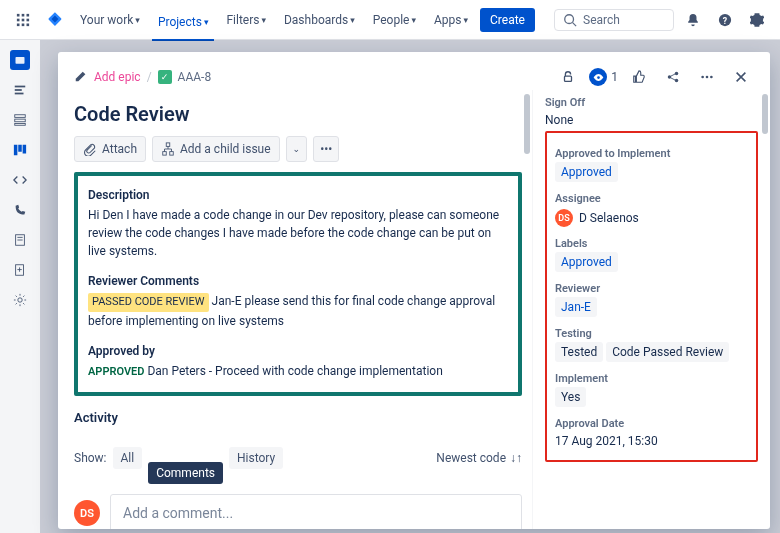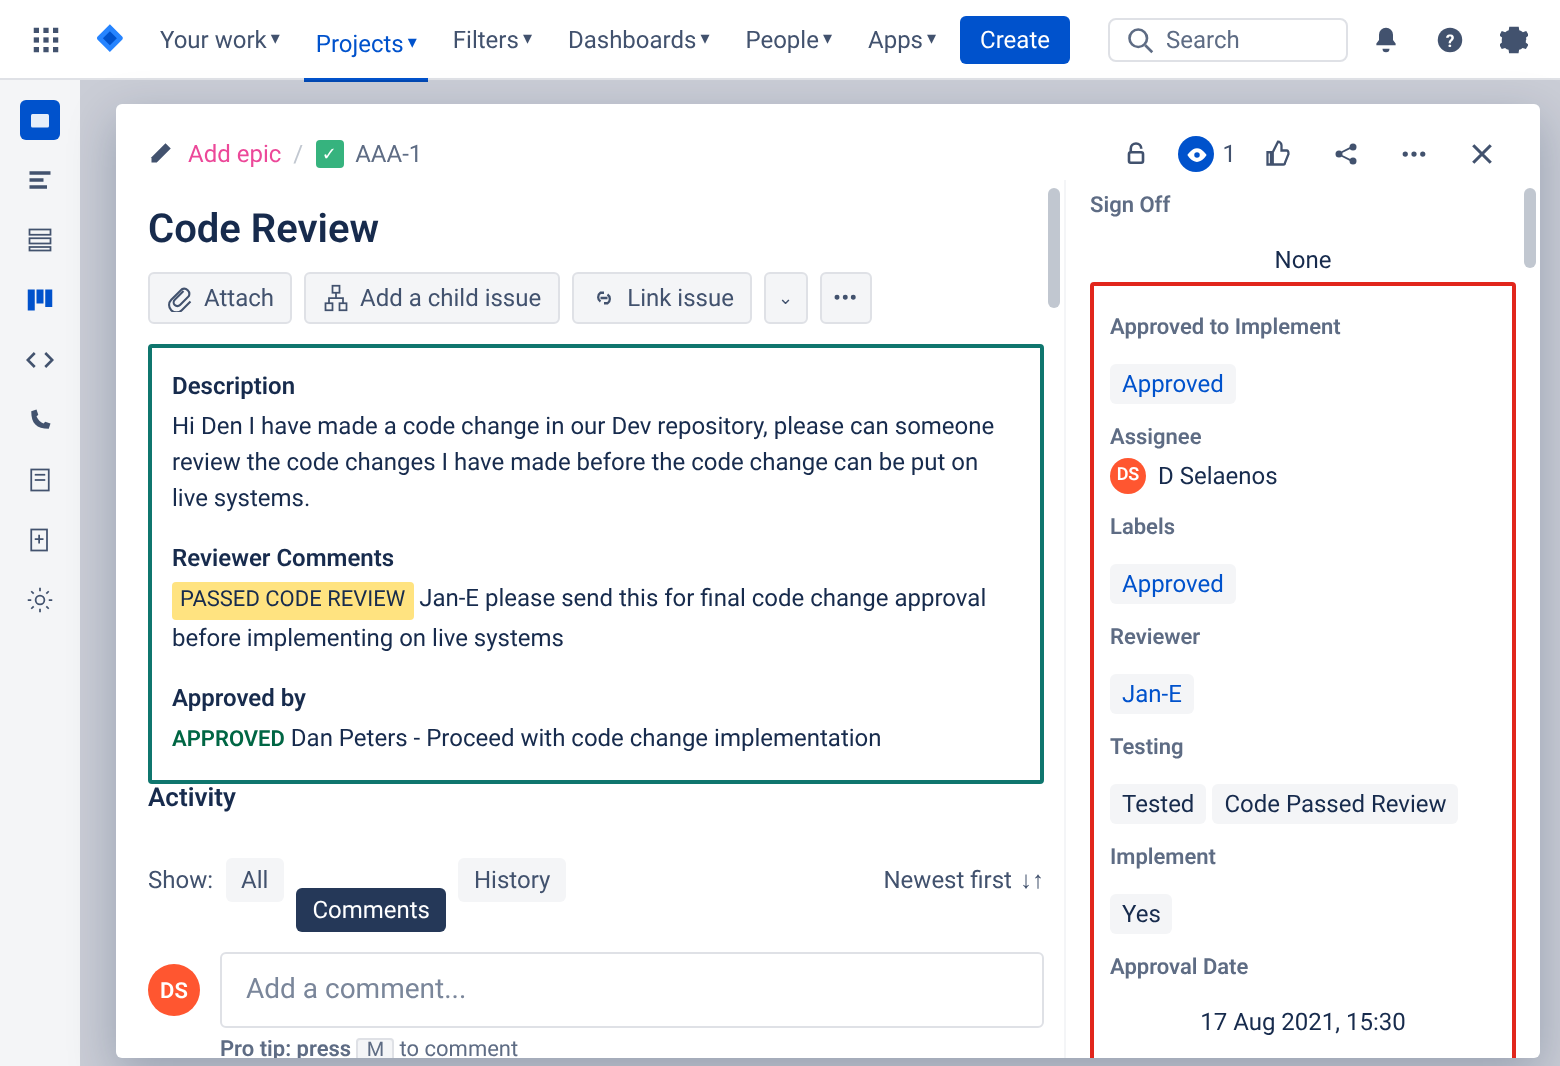--- a/index.html
+++ b/index.html
@@ -37,21 +37,21 @@
   
   .modal-body { flex:1; display:flex; overflow:hidden; }
   .main-col { flex:1; padding:6px 10px 10px 16px; overflow:auto; position:relative; }
   .side-col { width:238px; border-left:1px solid #f4f5f7; padding:6px 12px 10px 12px; overflow:auto; position:relative; }
   
   .title { font-size:20px; font-weight:600; margin:6px 0 10px 0; }
   .toolbar { display:flex; gap:6px; margin-bottom:10px; }
   .tbtn { border:1px solid #dfe1e6; background:#f4f5f7; padding:5px 8px; border-radius:3px; font-size:12px; color:#42526e; cursor:pointer; display:inline-flex; align-items:center; gap:5px; }
   .tbtn.small { padding:5px 6px; }
   
-  .red-box { border:2px solid #0f766e; padding:8px 10px 12px 10px; border-radius:2px; }
+  .red-box { border:4px solid #0f766e; padding:8px 10px 12px 10px; border-radius:2px; margin-bottom:14px; }
   .sec-label { font-size:12px; font-weight:600; color:#172b4d; margin:4px 0 4px 0; }
   .body-text { font-size:12px; color:#172b4d; line-height:1.5; }
   .tag-yellow { background:#ffe380; padding:1px 4px; border-radius:2px; font-size:11px; display:inline-block; }
   .tag-green { color:#006644; font-weight:600; font-size:11px; }
   
   .activity-head { font-size:13px; font-weight:600; margin-bottom:6px; }
   .activity-row { display:flex; align-items:center; gap:6px; margin-bottom:10px; }
   .pill { font-size:12px; padding:4px 8px; background:#f4f5f7; border-radius:3px; cursor:pointer; color:#42526e; }
   .pill.selected { background:#253858; color:#fff;margin-top:31px; }
   .newest { margin-left:auto; font-size:12px; color:#42526e; cursor:pointer; display:flex; align-items:center; gap:4px; }
@@ -63,21 +63,21 @@
   .protip { font-size:11px; color:#5e6c84; margin-left:36px; margin-bottom:12px;}
   .key { background:#f4f5f7; border:1px solid #dfe1e6; border-radius:2px; padding:0 4px; font-size:10px; }
   
   .comment { display:flex; gap:10px; }
   .comment-meta { font-size:12px; }
   .comment-author { font-weight:600; }
   .comment-time { color:#5e6c84; margin-left:6px; }
   
   
   .side-label { font-size:11px; font-weight:600; color:#5e6c84; margin-top:10px; }
-  .side-val { font-size:12px; color:#172b4d; margin-top:12px; padding:2px 0;text-align:center; }
+  .side-val { font-size:12px; color:#172b4d; margin-top:2px; padding:2px 0; }
   .side-val.box { background:#f4f5f7; padding:3px 6px; border-radius:3px; display:inline-block; }
   .side-link { color:#0052cc; }
   .assignee-row { display:flex; align-items:center; gap:6px; margin-top:4px; }
   
   .side-red-box { border:2px solid #e1261c; padding:4px 8px 10px 8px; border-radius:2px; margin-top:2px; }
   
   
   .fake-scroll { position:absolute; right:2px; top:4px; width:6px; height:60px; background:#c1c7d0; border-radius:3px; }
   
   svg.icn { width:14px; height:14px; }
@@ -220,21 +220,21 @@
 <div class="modal">
 
   <div class="modal-head">
     <div class="breadcrumb">
       <span class="epic-icon"><svg class="icn" viewBox="0 0 16 16">
             <path d="M2 11v3h3l8-8-3-3-8 8z" fill="currentColor"></path>
           </svg></span>
       <span style="color:#ec4899">Add epic</span>
       <span style="color:#c1c7d0">/</span>
       <span class="issue-icon">✓</span>
-      <span style="color:#5e6c84">AAA-1</span>
+      <span style="color:#5e6c84">AAA-8</span>
     </div>
     <div class="head-actions">
       <span class="icon-btn">
           <svg class="icn" viewBox="0 0 16 16">
             <rect x="4" y="7" width="8" height="6" rx="1" fill="none" stroke="currentColor" stroke-width="1.5"></rect>
             <path d="M5 7V5a3 3 0 0 1 6 0" fill="none" stroke="currentColor" stroke-width="1.5"></path>
           </svg>
         </span>
       <span class="watch-pill">
         <span class="watch-eye">
@@ -285,26 +285,20 @@
             <span>Attach</span>
           </span>
         <span class="tbtn">
             <svg class="icn" viewBox="0 0 16 16">
               <rect x="6" y="1" width="4" height="4" fill="none" stroke="currentColor"></rect>
               <rect x="2" y="11" width="4" height="4" fill="none" stroke="currentColor"></rect>
               <rect x="10" y="11" width="4" height="4" fill="none" stroke="currentColor"></rect>
               <path d="M8 5v3M4 11V8h8v3" fill="none" stroke="currentColor"></path>
             </svg>
             <span>Add a child issue</span>
-          </span>
-        <span class="tbtn">
-            <svg class="icn" viewBox="0 0 16 16">
-              <path d="M6 10a3 3 0 0 1 0-5h2M10 6a3 3 0 0 1 0 5H8M6 8h4" fill="none" stroke="currentColor" stroke-width="1.3"></path>
-            </svg>
-            <span>Link issue</span>
           </span>
         <span class="tbtn small">
             <span class="chev">⌄</span>
           </span>
         <span class="tbtn small">
             <span>•••</span>
           </span>
       </div>
 
       <div class="red-box">
@@ -322,21 +316,21 @@
         </div>
       </div>
 
       <div class="activity-head">Activity</div>
       <div class="activity-row">
         <span style="font-size:12px;color:#42526e">Show:</span>
         <span class="pill">All</span>
         <span class="pill selected">Comments</span>
         <span class="pill">History</span>
         <span class="newest">
-            <span>Newest first</span>
+            <span>Newest code</span>
             <span>↓↑</span>
           </span>
       </div>
 
       <div class="comment-input">
         <span class="avatar">DS</span>
         <div class="comment-box">Add a comment...</div>
       </div>
       <div class="protip">
         <span style="font-weight:600">Pro tip: press</span>

